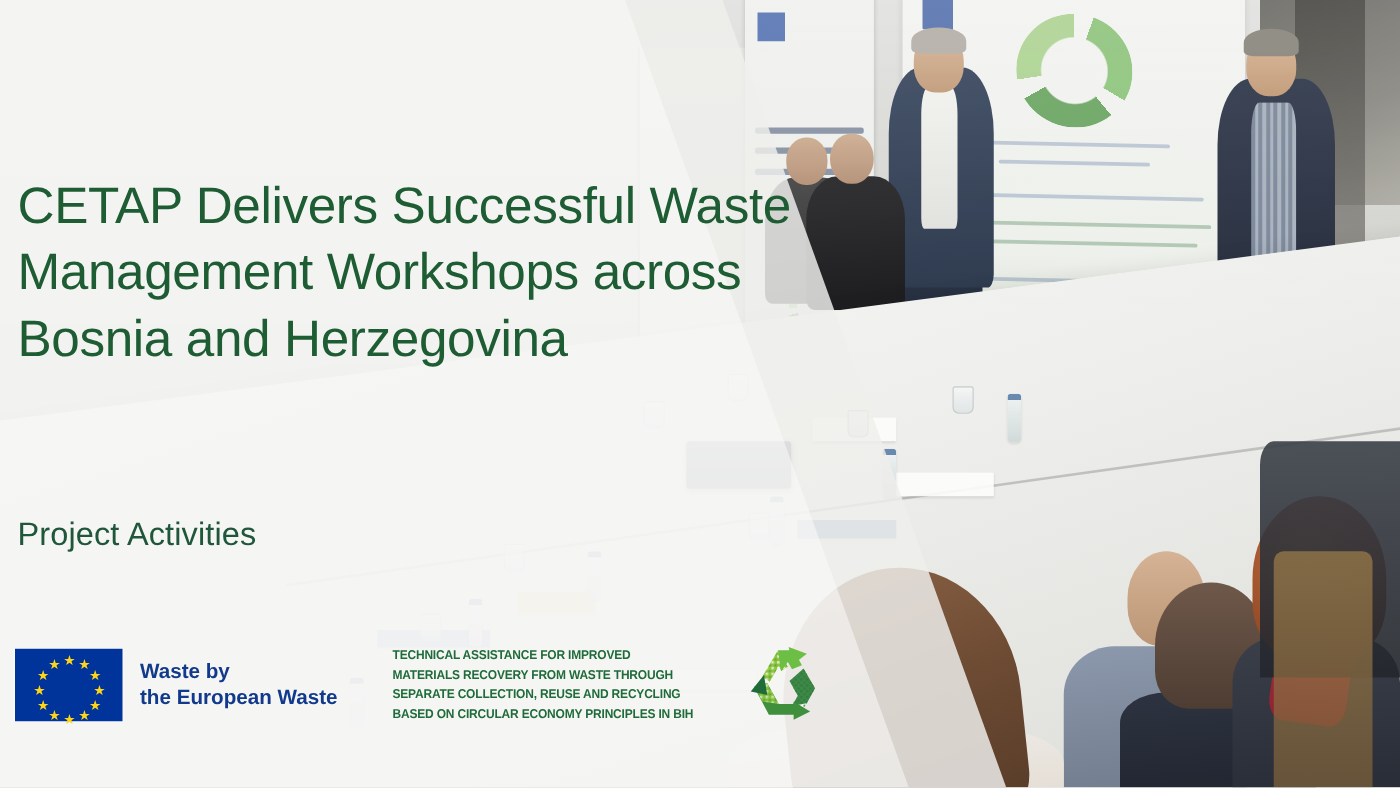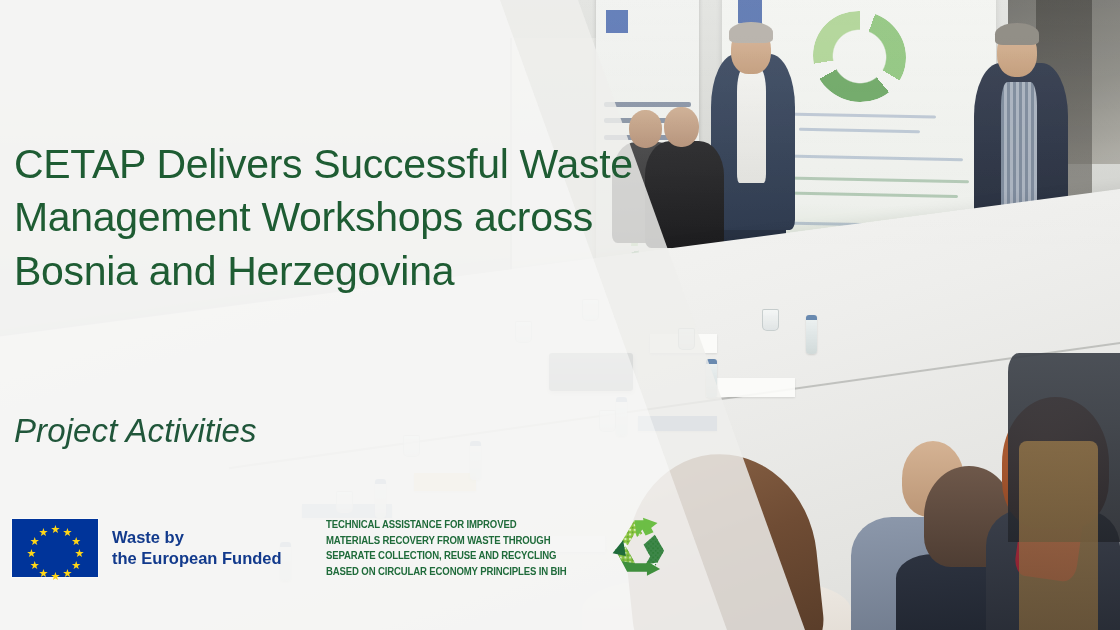--- a/index.html
+++ b/index.html
@@ -315,26 +315,25 @@
     letter-spacing: -0.3px;
     color: #1e5c33;
     font-family: "Liberation Sans", "DejaVu Sans", sans-serif;
   }
 
   .subhead {
     position: absolute;
     left: 14px;
     top: 412px;
     margin: 0;
-    font-size: 33px;
+    font-size: 26px;
     font-weight: 400;
     letter-spacing: 0.1px;
     color: #20563a;
     font-family: "Liberation Sans", "DejaVu Sans", sans-serif;
-    font-style: italic;
   }
 
   
   .logo-bar {
     position: absolute;
     left: 12px;
     top: 515px;
     display: flex;
     align-items: center;
     gap: 0;
@@ -512,21 +511,21 @@
           <span class="eu-star" style="left:50.5px; top:50.2px;">★</span>
           <span class="eu-star" style="left:38.5px; top:53px;">★</span>
           <span class="eu-star" style="left:26.5px; top:50.2px;">★</span>
           <span class="eu-star" style="left:17.7px; top:41.5px;">★</span>
           <span class="eu-star" style="left:14.5px; top:29.5px;">★</span>
           <span class="eu-star" style="left:17.7px; top:17.5px;">★</span>
           <span class="eu-star" style="left:26.5px; top:8.8px;">★</span>
         </div>
         <div class="eu-text">
           <div>Waste by</div>
-          <div>the European Funded</div>
+          <div>the European Waste</div>
         </div>
       </div>
 
       <div class="project-logo">
         <div class="project-text">
           <div>TECHNICAL ASSISTANCE FOR IMPROVED</div>
           <div>MATERIALS RECOVERY FROM WASTE THROUGH</div>
           <div>SEPARATE COLLECTION, REUSE AND RECYCLING</div>
           <div>BASED ON CIRCULAR ECONOMY PRINCIPLES IN BIH</div>
         </div>

